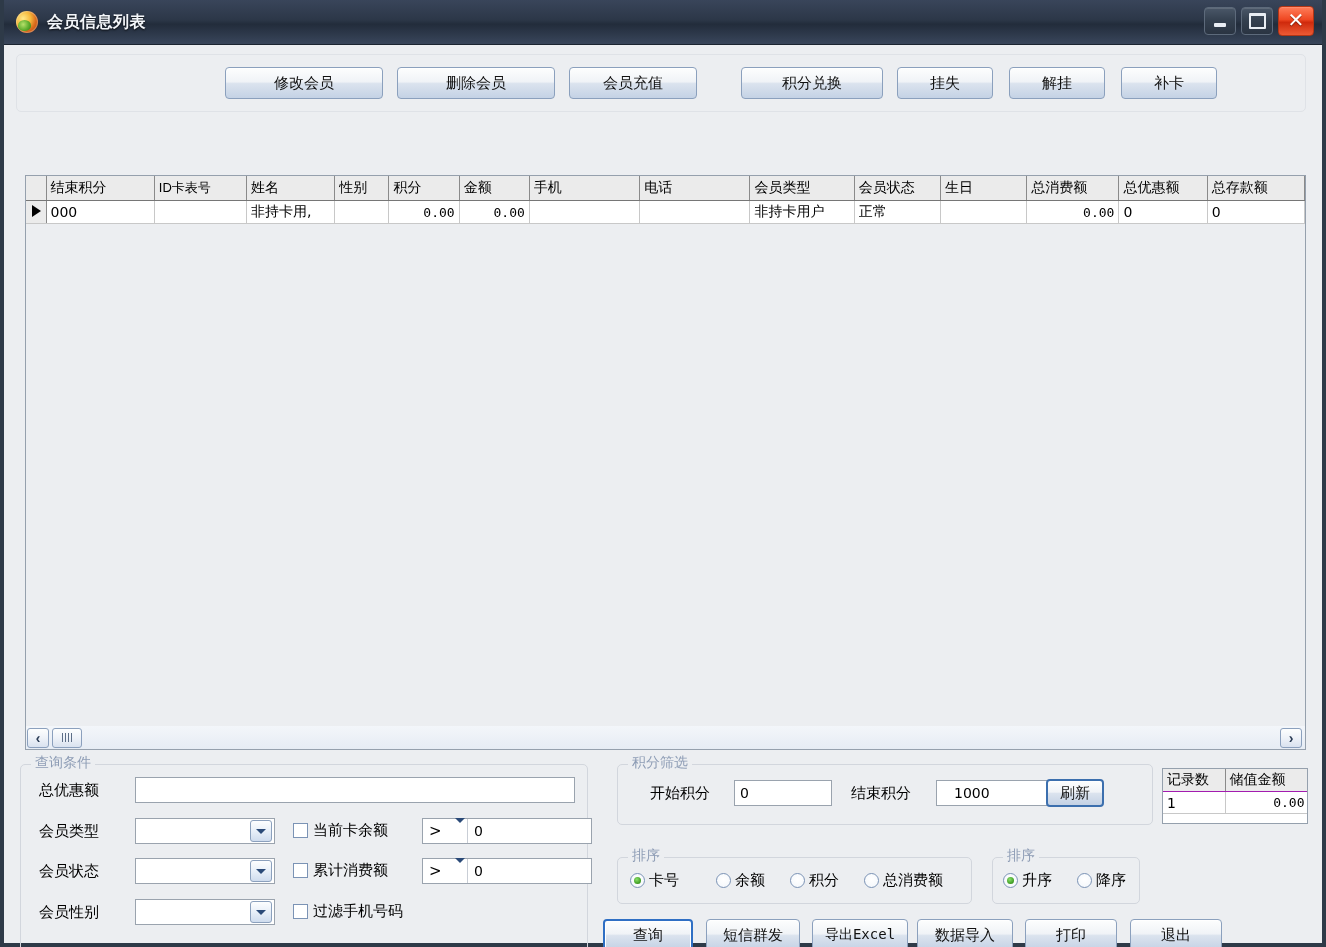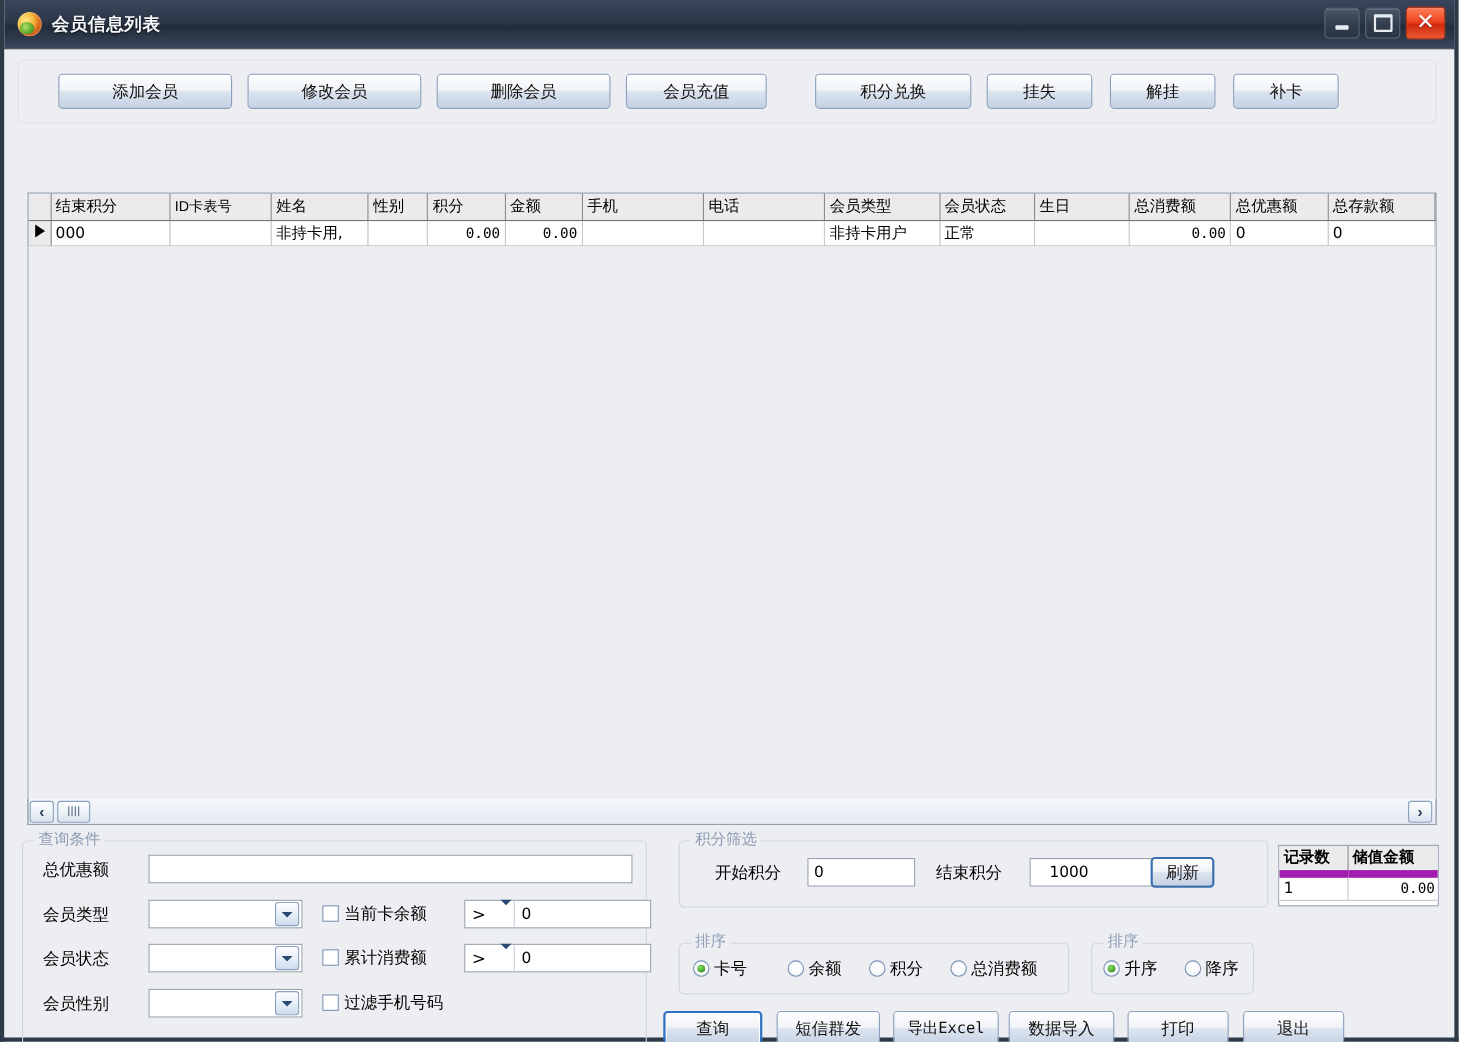--- a/index.html
+++ b/index.html
@@ -170,22 +170,22 @@
   }
   .radio.on:after{content:"";width:7px;height:7px;border-radius:50%;
     background:radial-gradient(circle at 40% 35%,#8ae06a 0%,#3c9a21 70%,#2a7314 100%);}
   .radio-row{display:flex;align-items:center;gap:4px;font-size:15px;color:#000;}
   
   .stats{
     position:absolute;box-sizing:border-box;border:1px solid #95a0ad;background:#fff;overflow:hidden;
   }
   table.statsT{border-collapse:collapse;table-layout:fixed;width:100%;}
   table.statsT th{
-    background:#ebebeb;border-right:1px solid #8a8a8a;border-bottom:7px solid #a21caf;
-    font-weight:bold;font-size:14px;color:#000;padding:2px 4px;height:22px;box-sizing:border-box;
+    background:#ebebeb;border-right:1px solid #8a8a8a;border-bottom:1px solid #a21caf;
+    font-weight:normal;font-size:14px;color:#000;padding:2px 4px;height:22px;box-sizing:border-box;
     white-space:nowrap;text-align:left;
   }
   table.statsT td{
     background:#fff;border-right:1px solid #c8c8c8;border-bottom:1px solid #c8c8c8;
     font-size:14px;padding:2px 4px;height:22px;box-sizing:border-box;white-space:nowrap;
     font-family:"DejaVu Sans",sans-serif;
   }
   table.statsT td.num{text-align:right;font-family:"DejaVu Sans Mono",monospace;font-size:13px;}
   
   .action-btn{position:absolute;height:32px;}
@@ -212,21 +212,20 @@
       </div>
       <div class="win-btn close">
         <div class="glyph-x">✕</div>
       </div>
     </div>
   </div>
 
   <div class="client">
 
     <div class="toolbar">
-      <div class="btn" style="left:36px;width:158px;">添加会员</div>
       <div class="btn" style="left:208px;width:158px;">修改会员</div>
       <div class="btn" style="left:380px;width:158px;">删除会员</div>
       <div class="btn" style="left:552px;width:128px;">会员充值</div>
       <div class="btn" style="left:724px;width:142px;">积分兑换</div>
       <div class="btn" style="left:880px;width:96px;">挂失</div>
       <div class="btn" style="left:992px;width:96px;">解挂</div>
       <div class="btn" style="left:1104px;width:96px;">补卡</div>
     </div>
 
     <div class="grid-wrap">

